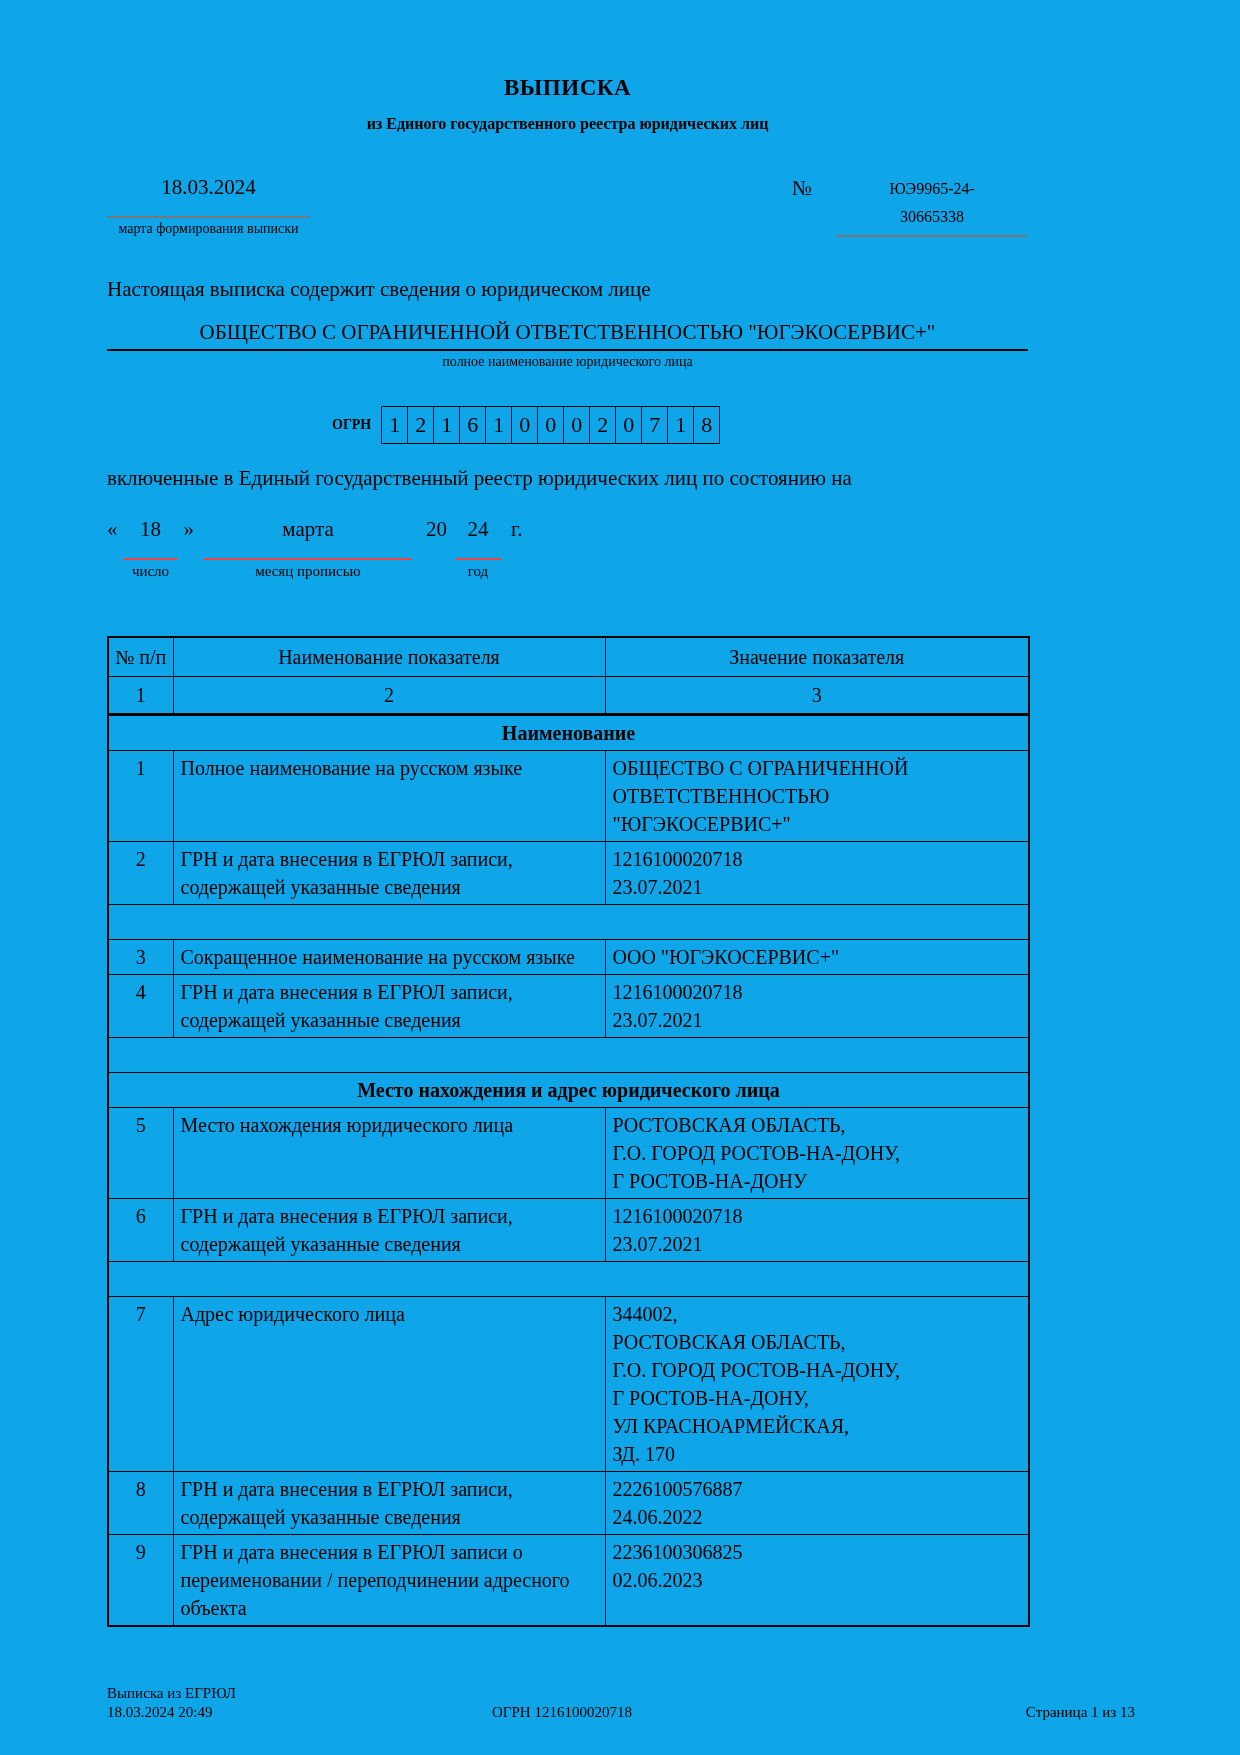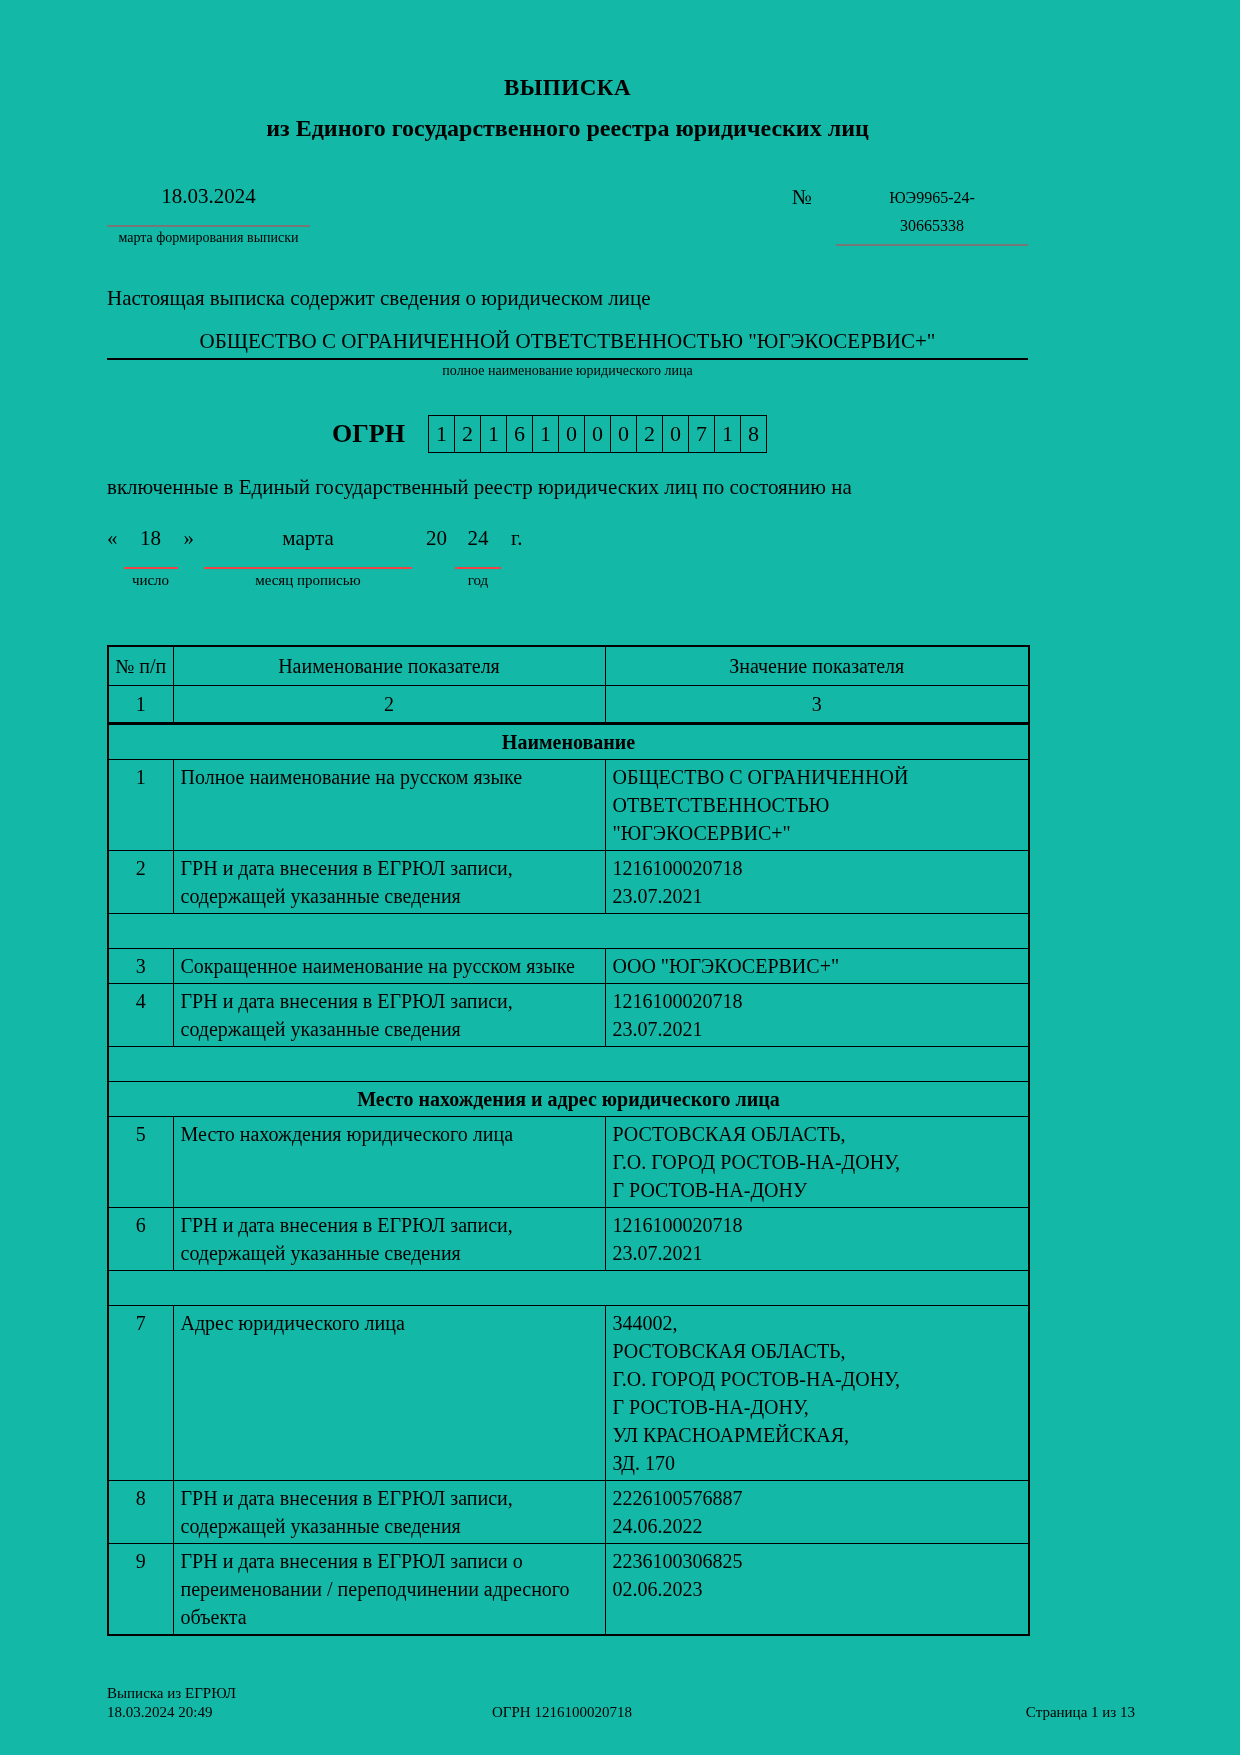--- a/index.html
+++ b/index.html
@@ -1,45 +1,45 @@
 <!DOCTYPE html>
 <html><head>
 <meta charset="utf-8">
 <style>
   html,body { margin:0; padding:0; background:#ffffff; }
   .page {
     position:relative;
     width:1240px; height:1755px;
-    background:#14b8a6;
+    background:#0ea5e9;
     color:#000;
     font-family:"Liberation Serif", "DejaVu Serif", serif;
     font-size:20px;
     overflow:hidden;
   }
   .content { margin:0 212px 0 107px; width:921px; }
 
   .doc-title { text-align:center; font-weight:bold; font-size:23px; padding-top:75px; letter-spacing:0.5px; }
-  .doc-subtitle { text-align:center; font-weight:bold; font-size:24px; margin-top:14px; }
+  .doc-subtitle { text-align:center; font-weight:bold; font-size:16px; margin-top:14px; }
 
   .head-row { display:flex; justify-content:space-between; margin-top:42px; }
   .date-block { width:203px; margin-left:0; }
   .date-line { text-align:center; font-size:21px; padding-bottom:16px; border-bottom:2px solid #777; }
   .date-caption { text-align:center; font-size:14px; padding-top:3px; }
   .num-block { display:flex; gap:24px; align-items:flex-start; margin-right:0; }
   .num-sign { font-size:21px; padding-top:1px; }
   .num-value { width:192px; text-align:center; font-size:16px; line-height:28px; padding-bottom:4px; border-bottom:2px solid #777; }
 
   .intro { margin-top:40px; font-size:21px; }
 
   .company-wrap { margin-top:18px; border-bottom:2px solid #000; }
   .company-name { text-align:center; font-size:21px; padding-bottom:4px; }
   .company-caption { text-align:center; font-size:14px; padding-top:3px; }
 
   .ogrn-row { display:flex; align-items:center; margin-top:36px; margin-left:225px; }
-  .ogrn-label { font-weight:bold; font-size:26px; margin-right:23px; }
+  .ogrn-label { font-weight:bold; font-size:14px; margin-right:10px; }
   .ogrn-boxes { display:flex; }
   .ogrn-cell {
     width:25px; height:36px; line-height:36px; text-align:center;
     font-size:22px; border:1px solid #000; border-left:none;
   }
   .ogrn-cell:first-child { border-left:1px solid #000; }
 
   .included { margin-top:22px; font-size:21px; }
 
   .state-date { margin-top:26px; font-size:21px; white-space:nowrap; }

